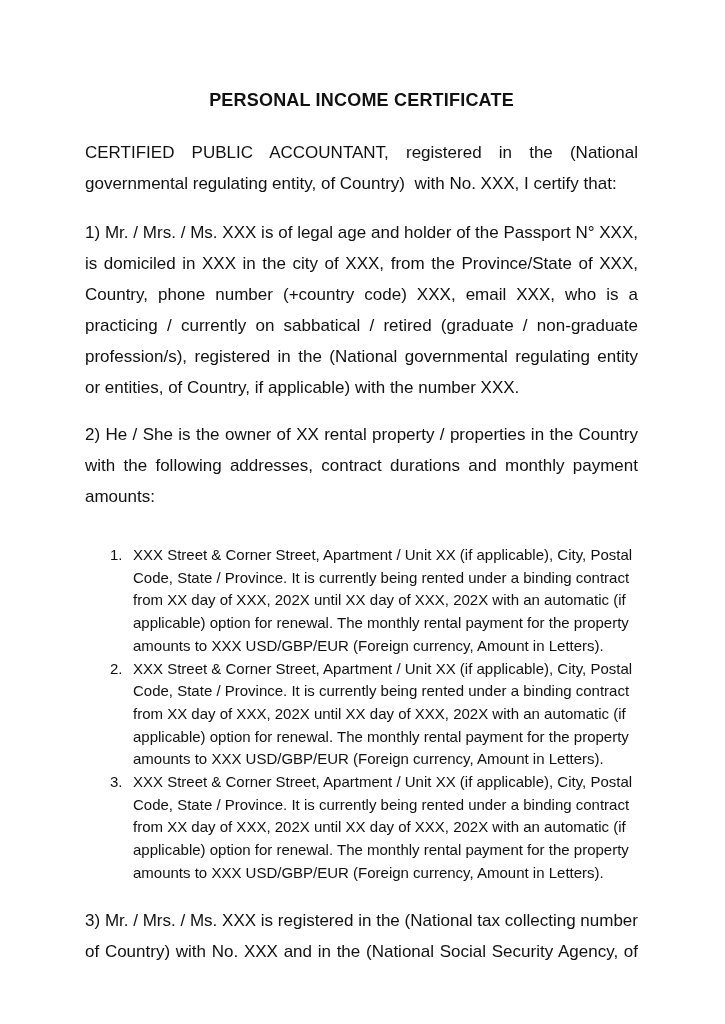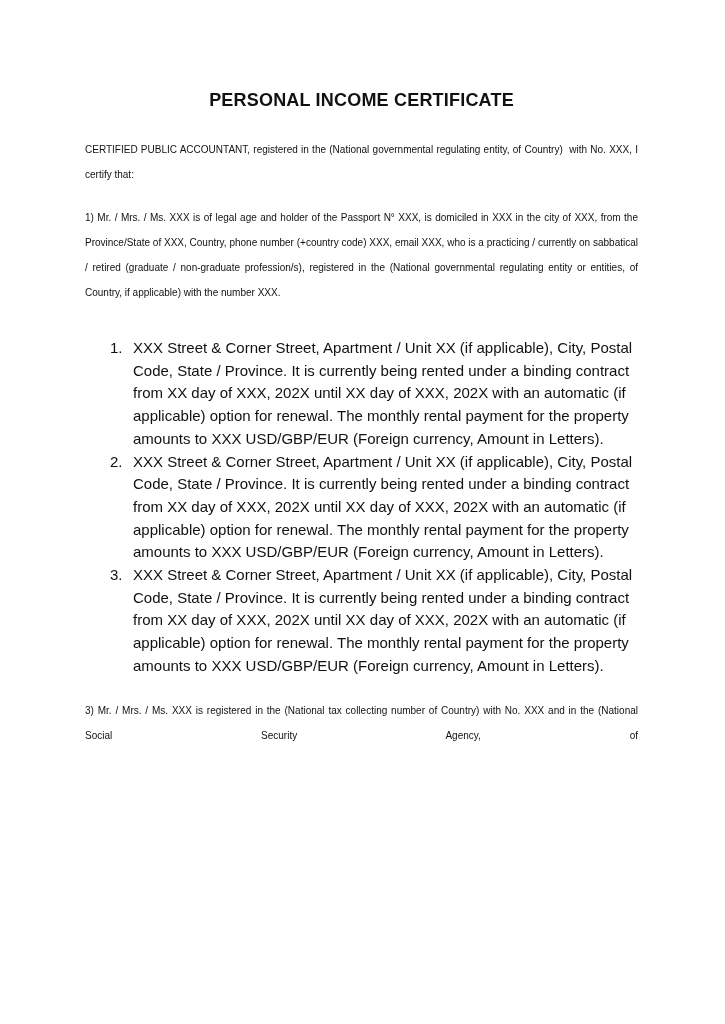--- a/index.html
+++ b/index.html
@@ -20,22 +20,22 @@
   }
   .doc-title {
     font-size: 18px;
     line-height: 24px;
     font-weight: bold;
     text-align: center;
     margin: 0 0 25px 0;
     letter-spacing: 0.2px;
   }
   .para {
-    font-size: 10px;
-    line-height: 25px;
+    font-size: 17px;
+    line-height: 31px;
     text-align: justify;
     margin: 0 0 16px 0;
     white-space: pre-wrap;
   }
   .para.intro {
     margin-bottom: 18px;
   }
   .para.clause-last {
     text-align-last: justify;
     margin-bottom: 0;
@@ -62,20 +62,21 @@
 <body>
 
 <div class="page">
 
   <h1 class="doc-title">PERSONAL INCOME CERTIFICATE</h1>
 
   <p class="para intro"><span>CERTIFIED PUBLIC ACCOUNTANT, registered in the (National governmental regulating entity, of Country)  with No. XXX, I certify that:</span></p>
 
   <p class="para"><span>1)</span> <span>Mr. / Mrs. / Ms. XXX is of legal age and holder of the Passport N° XXX, is domiciled in XXX in the city of XXX, from the Province/State of XXX, Country, phone number (+country code) XXX, email XXX, who is a practicing / currently on sabbatical / retired (graduate / non-graduate profession/s), registered in the (National governmental regulating entity or entities, of Country, if applicable) with the number XXX.</span></p>
 
+  <p class="para"><span>2)</span> <span>He / She is the owner of XX rental property / properties in the Country with the following addresses, contract durations and monthly payment amounts:</span></p>
 
   <div class="props">
     <div class="prop-item">
       <span class="prop-num">1.</span>
       <span>XXX Street &amp; Corner Street, Apartment / Unit XX (if applicable), City, Postal Code, State / Province. It is currently being rented under a binding contract from XX day of XXX, 202X until XX day of XXX, 202X with an automatic (if applicable) option for renewal. The monthly rental payment for the property amounts to XXX USD/GBP/EUR (Foreign currency, Amount in Letters).</span>
     </div>
     <div class="prop-item">
       <span class="prop-num">2.</span>
       <span>XXX Street &amp; Corner Street, Apartment / Unit XX (if applicable), City, Postal Code, State / Province. It is currently being rented under a binding contract from XX day of XXX, 202X until XX day of XXX, 202X with an automatic (if applicable) option for renewal. The monthly rental payment for the property amounts to XXX USD/GBP/EUR (Foreign currency, Amount in Letters).</span>
     </div>

